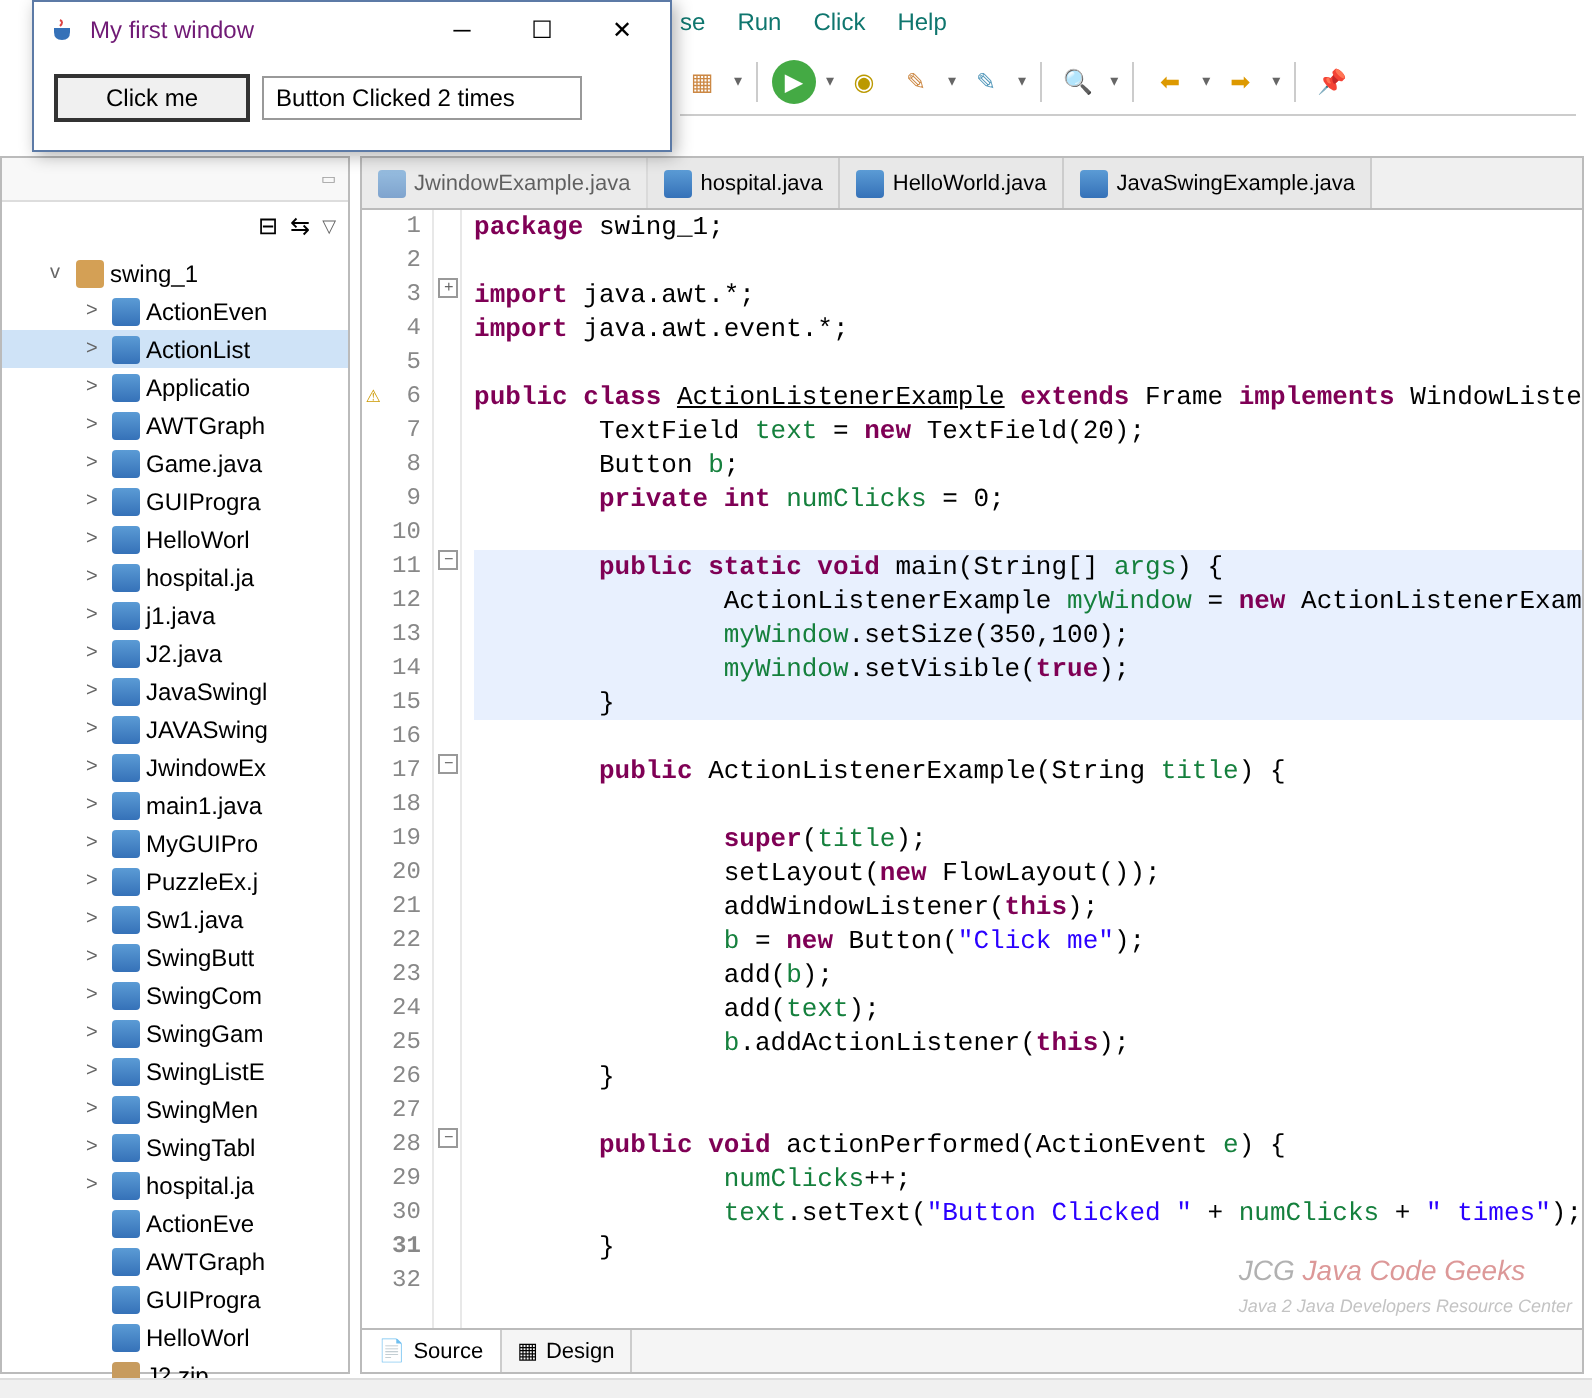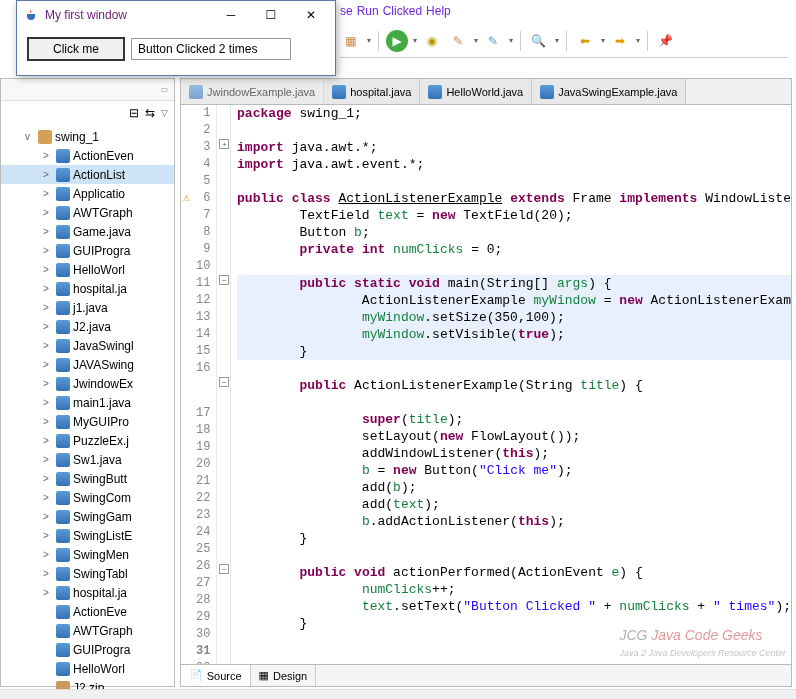--- a/index.html
+++ b/index.html
@@ -11,21 +11,21 @@
     .java-titlebar-left { display: flex; align-items: center; gap: 6px; }
     .java-icon { width: 16px; height: 16px; display: inline-flex; align-items: center; justify-content: center; }
     .java-title { font-size: 12px; color: #701a75; }
     .java-win-controls { display: flex; }
     .java-win-btn { width: 40px; height: 22px; display: flex; align-items: center; justify-content: center; font-size: 12px; cursor: pointer; }
     .java-body { display: flex; align-items: center; gap: 6px; padding: 8px 10px; }
     .java-btn { border: 2px solid #333; padding: 3px 24px; background: #f0f0f0; font-size: 12px; cursor: pointer; }
     .java-textfield { border: 1px solid #999; padding: 3px 6px; font-size: 12px; width: 160px; background: #fff; }
     
     
-    .menu-bar { position: absolute; top: 4px; left: 340px; display: flex; gap: 4px; color: #6d28d9; }
+    .menu-bar { position: absolute; top: 4px; left: 340px; display: flex; gap: 16px; color: #0f766e; }
     .menu-item { cursor: pointer; }
     
     
     .toolbar { position: absolute; top: 24px; left: 340px; right: 8px; height: 34px; display: flex; align-items: center; gap: 4px; padding: 4px 0; border-bottom: 1px solid #ccc; }
     .tool-btn { width: 22px; height: 22px; border-radius: 3px; display: flex; align-items: center; justify-content: center; cursor: pointer; font-size: 12px; }
     .tool-sep { width: 1px; height: 20px; background: #ccc; margin: 0 3px; }
     .dropdown-arrow { font-size: 8px; color: #666; margin-left: 1px; }
     
     
     .left-panel { position: absolute; top: 78px; left: 0; width: 175px; bottom: 12px; border: 1px solid #bbb; background: #fff; }
@@ -93,21 +93,21 @@
   </div>
   <div class="java-body">
     <button class="java-btn">Click me</button>
     <input class="java-textfield" value="Button Clicked 2 times" style="">
   </div>
 </div>
 
 <div class="menu-bar">
   <span class="menu-item">se</span>
   <span class="menu-item">Run</span>
-  <span class="menu-item">Clicked</span>
+  <span class="menu-item">Click</span>
   <span class="menu-item">Help</span>
 </div>
 
 <div class="toolbar">
   <div class="tool-btn" style="color:#c84">▦</div>
     <span class="dropdown-arrow">▾</span>
   <div class="tool-sep"></div>
   <div class="tool-btn" style="background:#4a4;border-radius:50%;color:#fff">▶</div>
     <span class="dropdown-arrow">▾</span>
   <div class="tool-btn" style="color:#b90">◉</div>
@@ -385,21 +385,21 @@
         <div style="height: 17px; position: relative;">7</div>
         <div style="height: 17px; position: relative;">8</div>
         <div style="height: 17px; position: relative;">9</div>
         <div style="height: 17px; position: relative;">10</div>
         <div style="height: 17px; position: relative;">11</div>
         <div style="height: 17px; position: relative;">12</div>
         <div style="height: 17px; position: relative;">13</div>
         <div style="height: 17px; position: relative;">14</div>
         <div style="height: 17px; position: relative;">15</div>
         <div style="height: 17px; position: relative;">16</div>
-        <div style="height: 17px; position: relative; margin-top: 28px;">17</div>
+        <div style="height: 17px; position: relative;">17</div>
         <div style="height: 17px; position: relative;">18</div>
         <div style="height: 17px; position: relative;">19</div>
         <div style="height: 17px; position: relative;">20</div>
         <div style="height: 17px; position: relative;">21</div>
         <div style="height: 17px; position: relative;">22</div>
         <div style="height: 17px; position: relative;">23</div>
         <div style="height: 17px; position: relative;">24</div>
         <div style="height: 17px; position: relative;">25</div>
         <div style="height: 17px; position: relative;">26</div>
         <div style="height: 17px; position: relative;">27</div>

